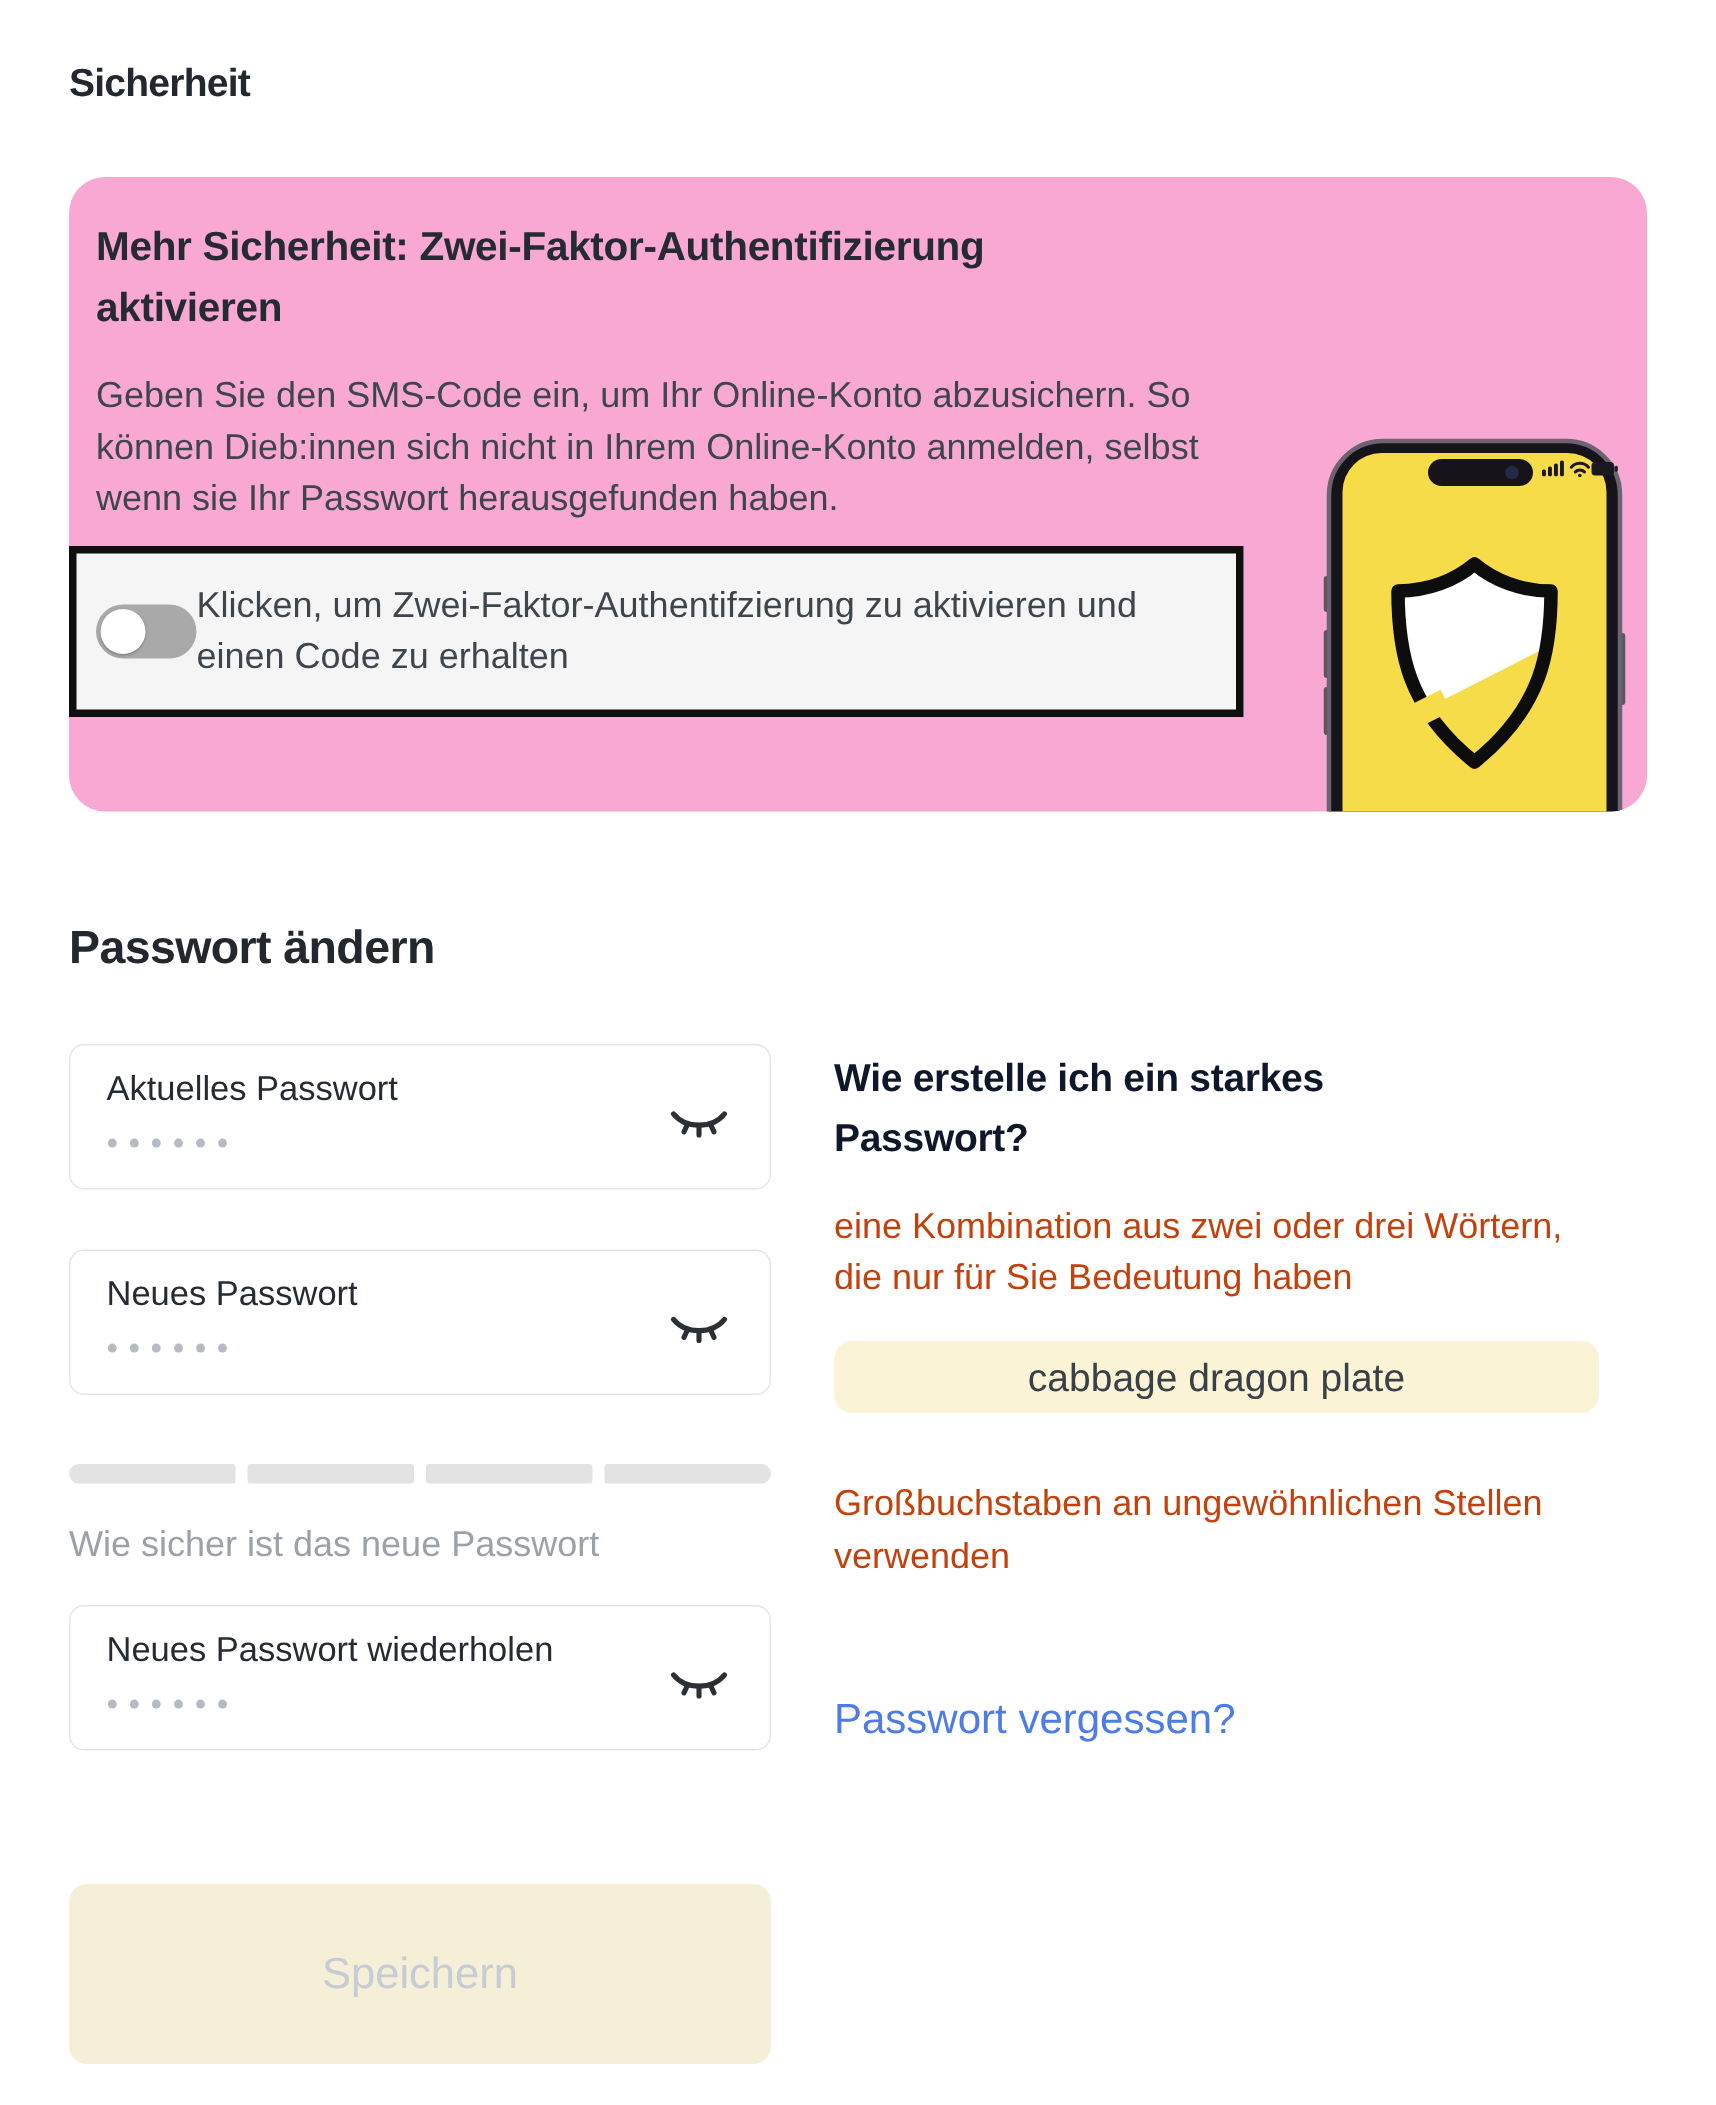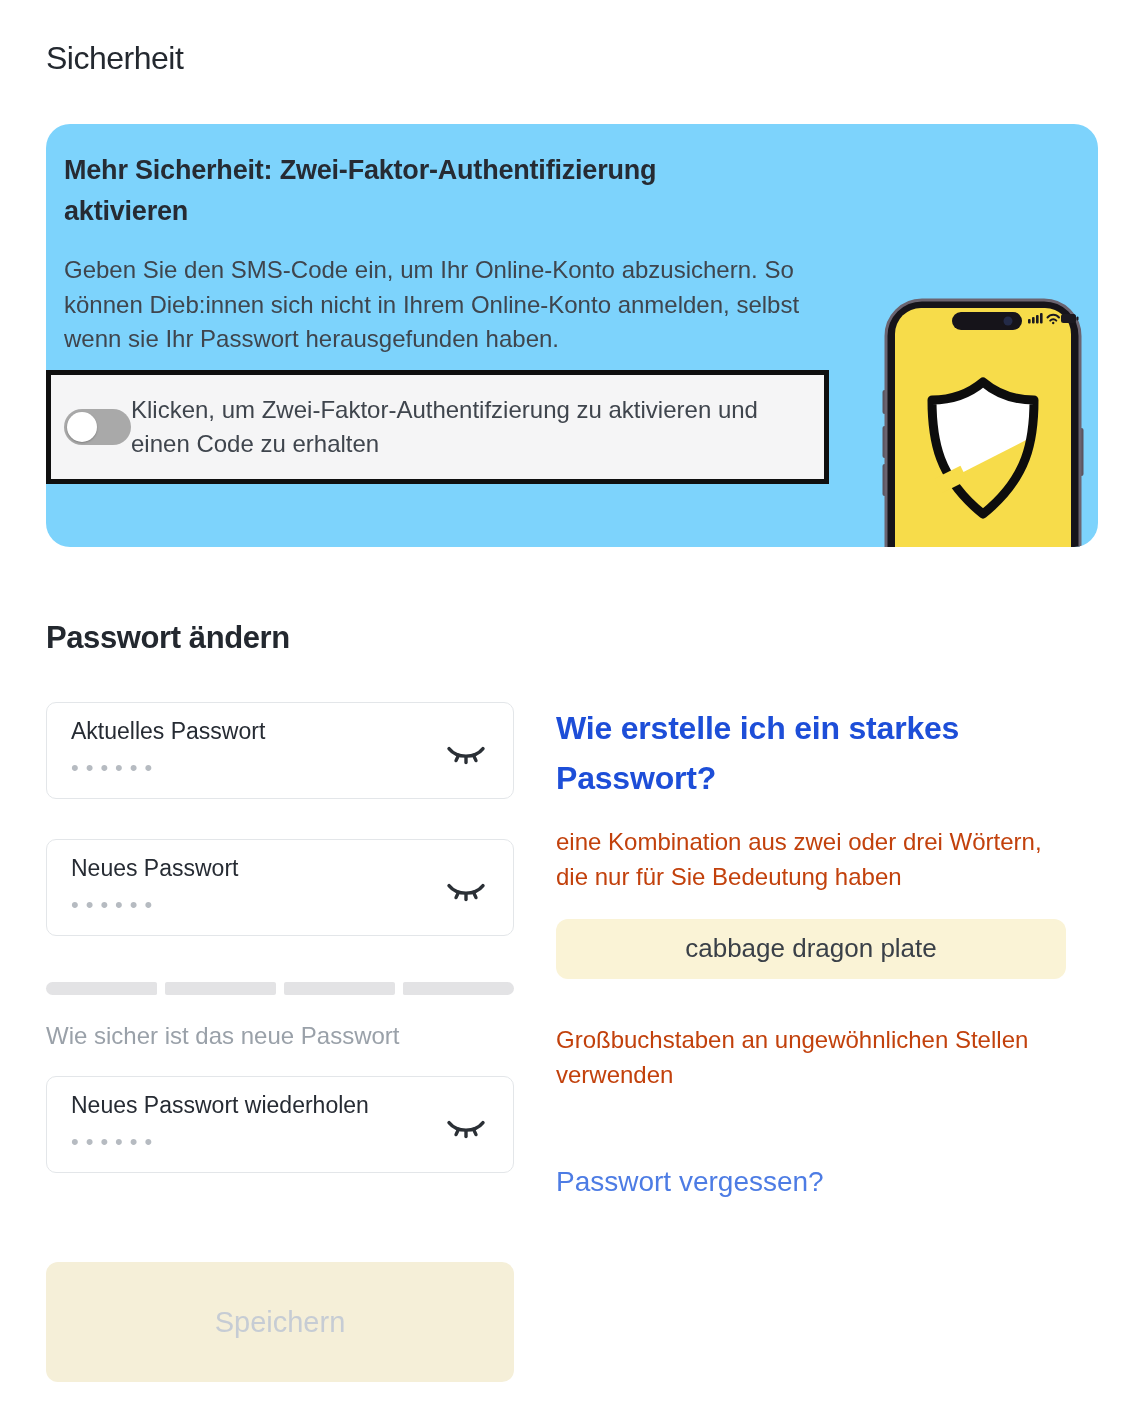--- a/index.html
+++ b/index.html
@@ -7,32 +7,32 @@
   body {
     width: 1144px; height: 1403px;
     font-family: "Liberation Sans", "DejaVu Sans", sans-serif;
     color: #262b33;
     position: relative;
     padding: 0 46px;
     overflow: hidden;
   }
   .page-title {
     margin-top: 40px;
-    font-size: 32px;
-    font-weight: 400;
+    font-size: 26px;
+    font-weight: 700;
     letter-spacing: -0.5px;
     color: #23282f;
   }
   
   .tfa-card {
     position: relative;
     margin-top: 47px;
     width: 100%;
     height: 423px;
-    background: #7dd3fc;
+    background: #f9a8d4;
     border-radius: 24px;
     padding: 26px 0 0 18px;
     overflow: hidden;
   }
   .tfa-heading {
     font-size: 27px;
     font-weight: 700;
     line-height: 1.5;
     color: #262b33;
     max-width: 700px;
@@ -157,38 +157,38 @@
     border-radius: 12px;
     background: #f5efd8;
     color: #c6ccd4;
     font-size: 29px;
     font-family: inherit;
     cursor: not-allowed;
   }
   
   .tips-heading {
     margin-top: 2px;
-    font-size: 32px;
+    font-size: 26px;
     font-weight: 700;
     line-height: 1.55;
-    color: #1d4ed8;
+    color: #0f172a;
     max-width: 420px;
     letter-spacing: -0.2px;
   }
   .tip-text {
     margin-top: 22px;
     font-size: 24px;
     line-height: 1.45;
     color: #c2410c;
     max-width: 490px;
   }
   .tip-example {
     margin-top: 24px;
     width: 100%;
-    height: 60px;
+    height: 48px;
     border-radius: 12px;
     background: #faf3d6;
     display: flex;
     align-items: center;
     justify-content: center;
     font-size: 26px;
     color: #3a4048;
     text-align: right;
   }
   .tip-text.second { margin-top: 44px; }

